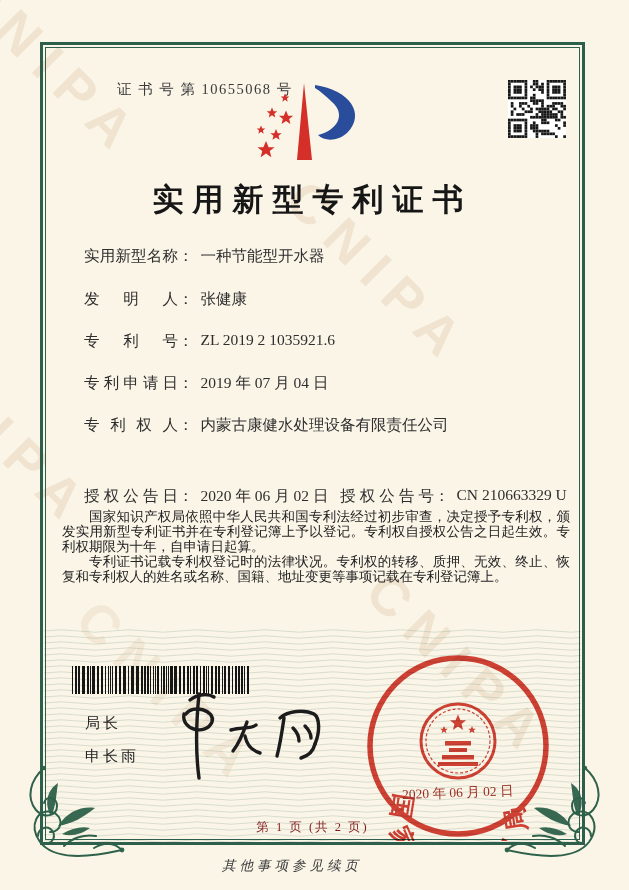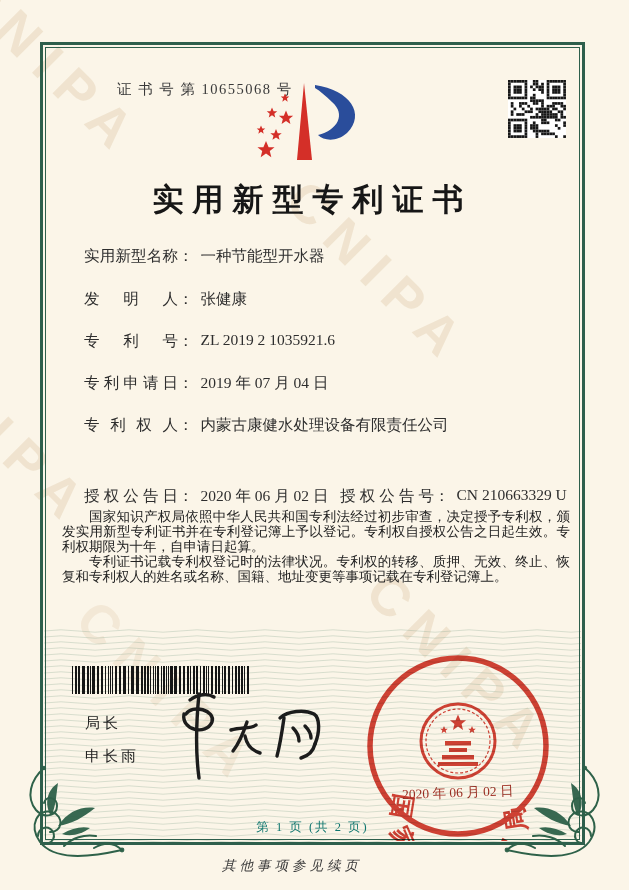--- a/index.html
+++ b/index.html
@@ -70,21 +70,21 @@
   
   .barcode{position:absolute; left:72px; top:666px; z-index:2;}
   .signer-title{position:absolute; left:85px; top:714px; z-index:2;
     font-family:"Liberation Sans","DejaVu Sans",sans-serif; font-size:15px; letter-spacing:3px; color:#222;}
   .signer-name{position:absolute; left:85px; top:747px; z-index:2;
     font-family:"Liberation Sans","DejaVu Sans",sans-serif; font-size:15px; letter-spacing:3px; color:#222;}
   .signature{position:absolute; left:168px; top:684px; z-index:2;}
   .seal{position:absolute; left:363px; top:651px; z-index:3; mix-blend-mode:multiply; opacity:.93;}
   .page-info{
     position:absolute; left:40px; top:819px; width:545px; z-index:2;
-    text-align:center; font-size:12.5px; letter-spacing:2px; color:#0f766e;
+    text-align:center; font-size:12.5px; letter-spacing:2px; color:#7f1d1d;
   }
   .continuation{
     position:absolute; left:0; top:857px; width:584px; z-index:2;
     text-align:center; font-size:13.5px; letter-spacing:4px; font-style:italic; color:#3a3a3a;
   }
 </style>
 </head>
 <body>
 
 <div class="page">

